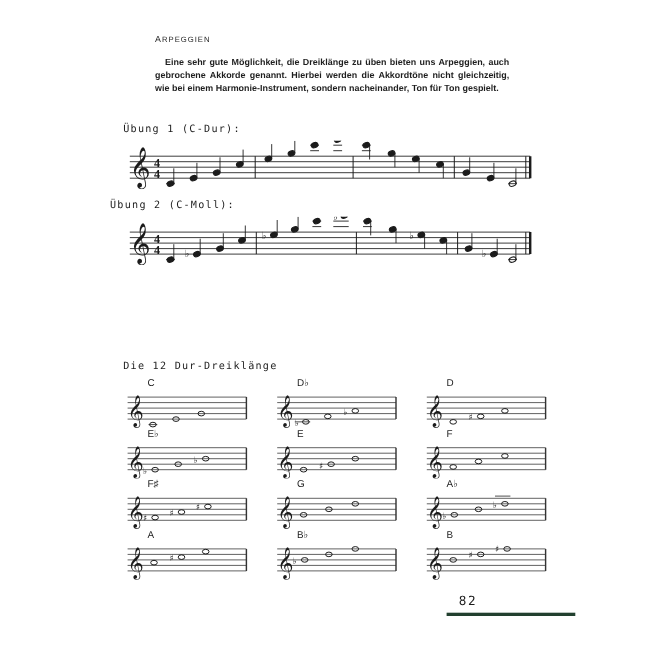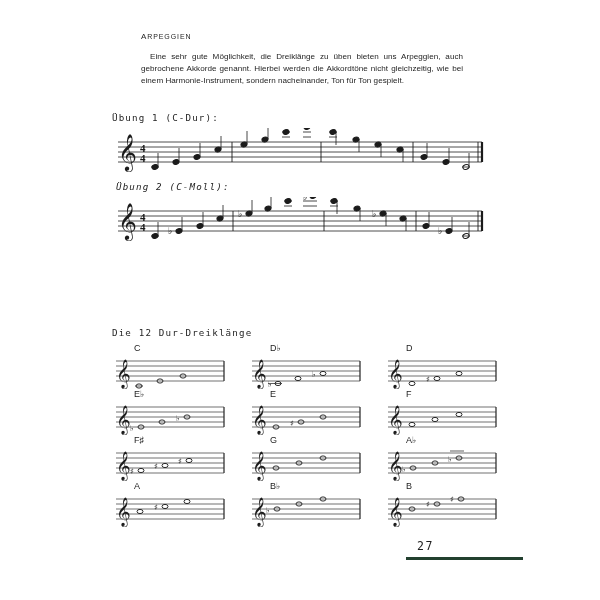--- a/index.html
+++ b/index.html
@@ -37,20 +37,21 @@
   .section-heading::first-letter { font-size: 11.5px; }
 
   .body-block {
     position: absolute;
     font-family: "Liberation Sans", sans-serif;
     font-size: 8.1px;
     line-height: 12.1px;
     color: #1e1e1e;
     text-align: justify;
     letter-spacing: 0.02px;
+    font-weight: bold;
   }
   .body-block p { margin: 0; }
   .body-block p + p { margin-top: 8px; text-indent: 0; }
   .indent-first { text-indent: 9px; }
 
   .mono-label {
     position: absolute;
     font-family: "DejaVu Sans Mono", monospace;
     font-size: 9.2px;
     letter-spacing: 1.15px;
@@ -220,21 +221,21 @@
             <ellipse cx="356" cy="39" rx="3.2" ry="2.3" transform="rotate(-20 356 39)" fill="none" stroke-width="1"></ellipse>
             <line x1="359" y1="38.5" x2="359" y2="25" stroke-width="0.8"></line>
           </g>
 
         <line x1="368" y1="14" x2="368" y2="34" stroke-width="0.9"></line>
         <line x1="372" y1="14" x2="372" y2="34" stroke-width="2.2"></line>
       </g>
     </svg>
   </div>
 
-  <div class="mono-label" style="left:116px; top:181px;font-style:italic;">Übung 2 (C-Moll):</div>
+  <div class="mono-label" style="left:100px; top:181px;">Übung 2 (C-Moll):</div>
 
   <div class="staff-wrap" style="left:110px; top:197px;">
     <svg width="380" height="44" viewBox="0 0 380 44">
       <g stroke="#222" stroke-width="0.8">
         <line x1="8" y1="14" x2="372" y2="14"></line>
         <line x1="8" y1="19" x2="372" y2="19"></line>
         <line x1="8" y1="24" x2="372" y2="24"></line>
         <line x1="8" y1="29" x2="372" y2="29"></line>
         <line x1="8" y1="34" x2="372" y2="34"></line>
       </g>
@@ -651,16 +652,16 @@
                   <ellipse cx="77" cy="6" rx="3" ry="2.1" fill="none" stroke-width="0.9"></ellipse>
                 </g>
             </g>
           </svg>
         </div>
       </div>
     </div>
 
   </div>
 
-  <div class="page-number">27</div>
+  <div class="page-number">82</div>
   <div class="footer-rule" style="background: rgb(34, 64, 47);"></div>
 
 </div>
 
 </body></html>

